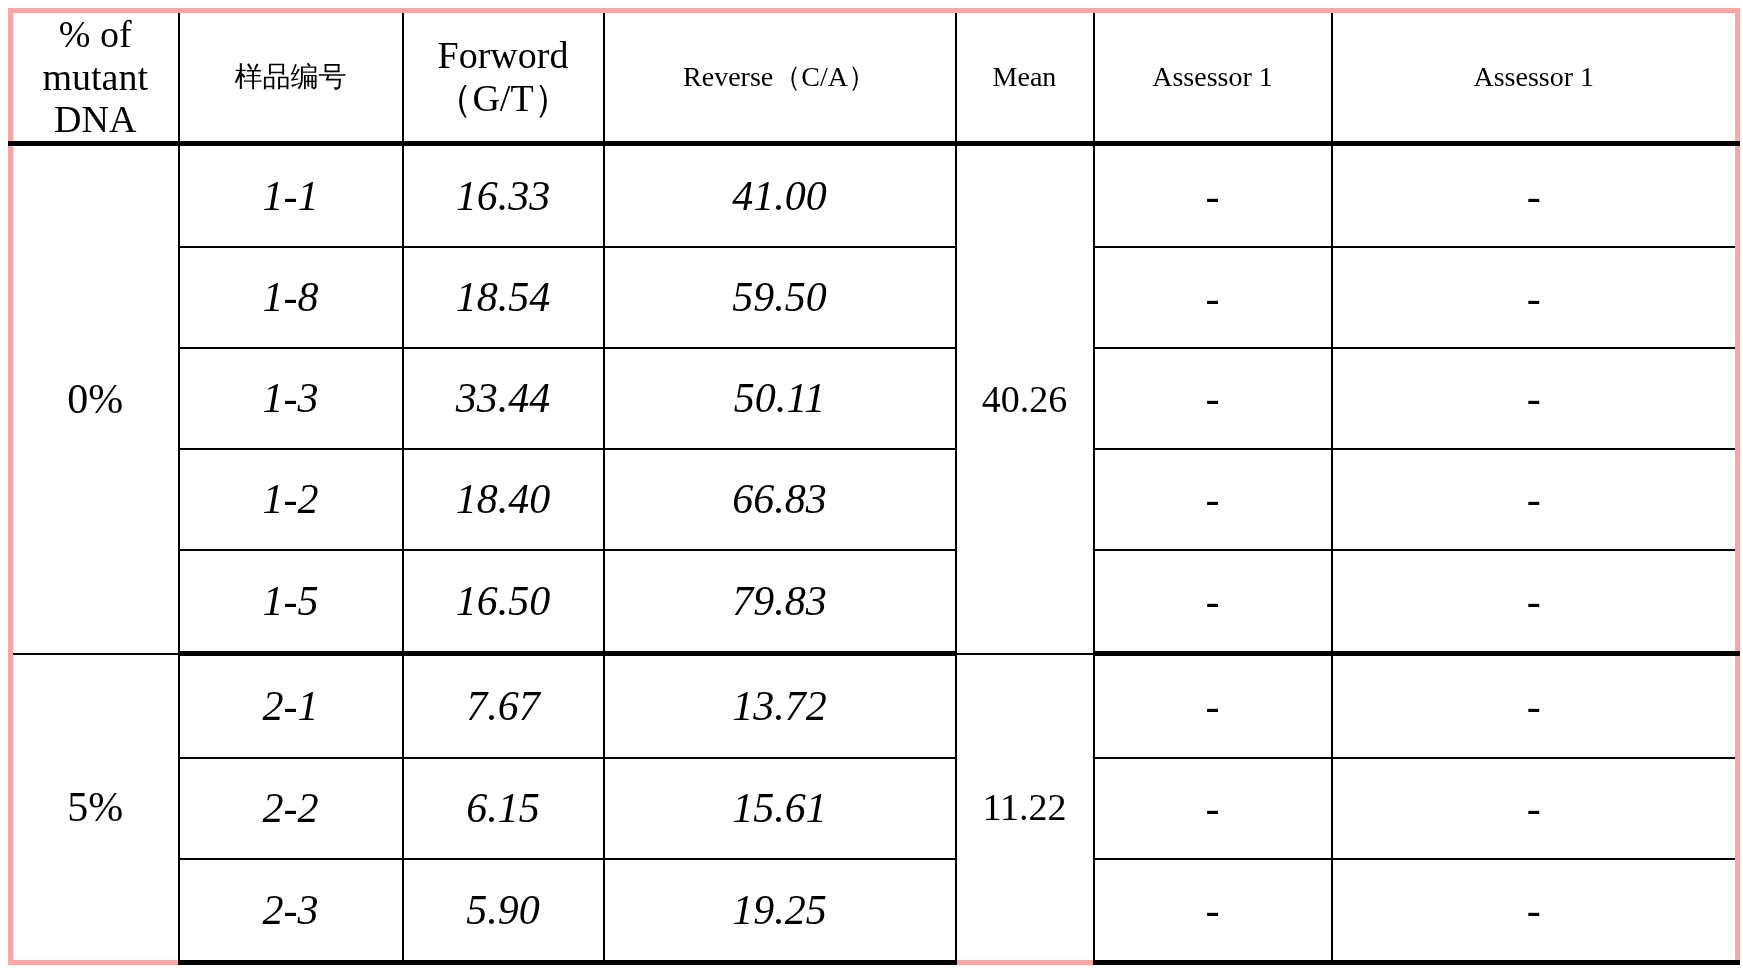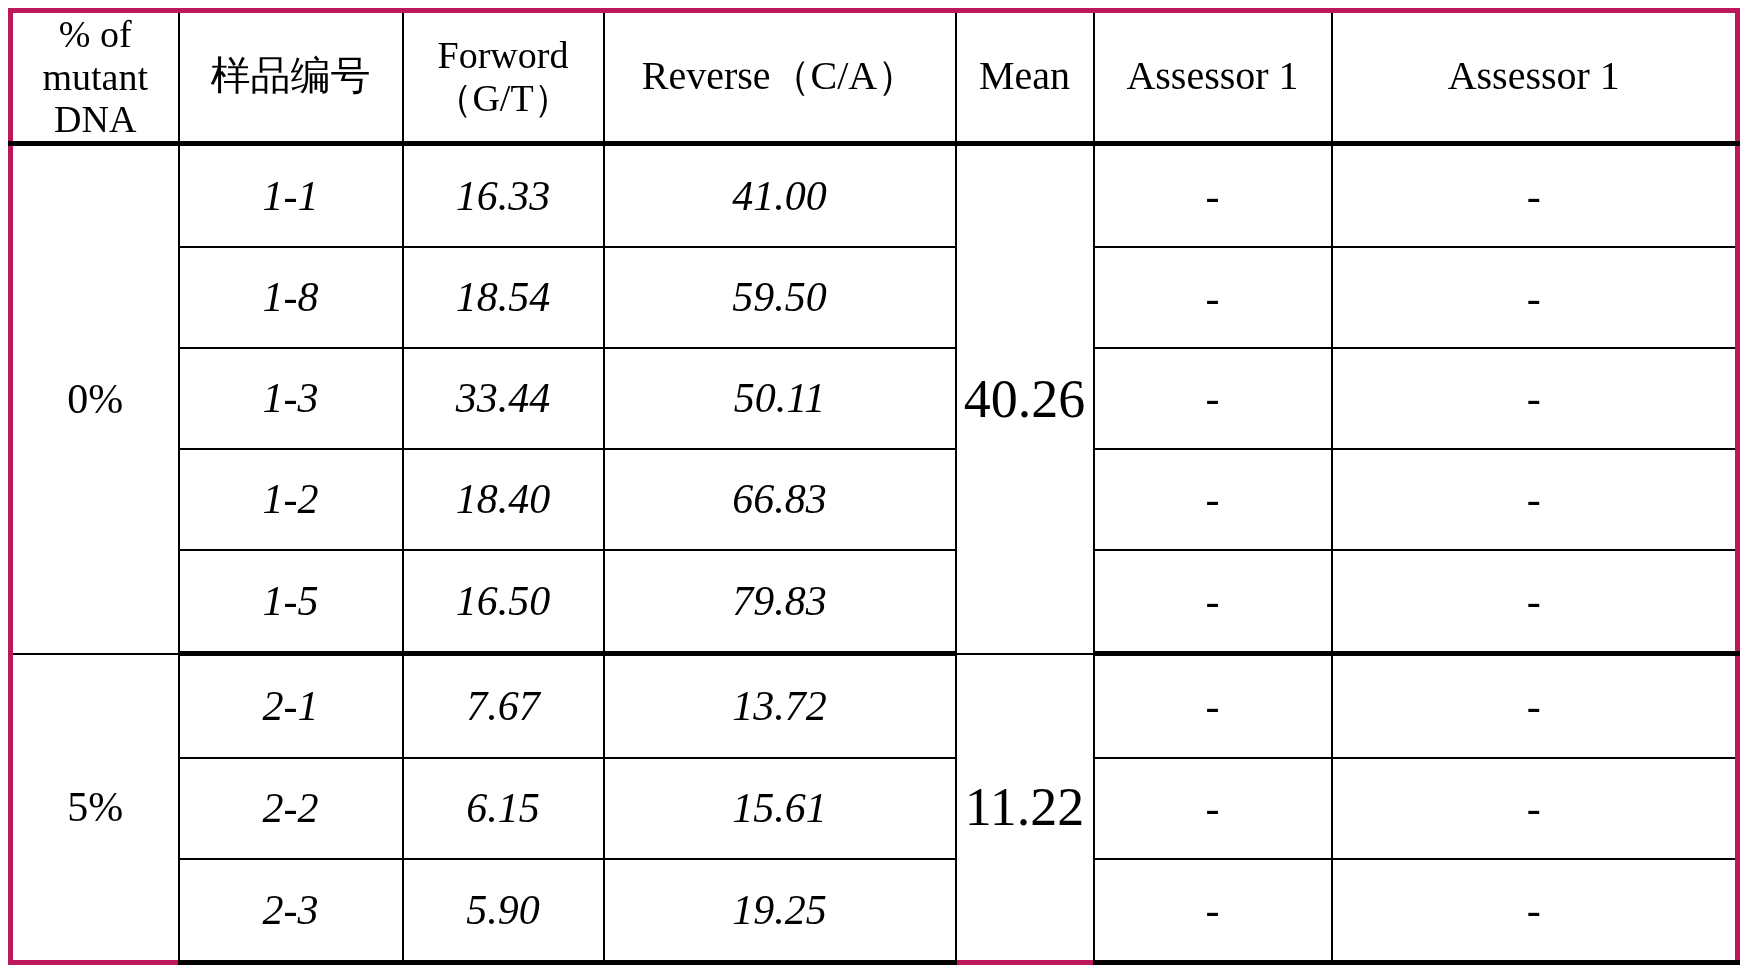--- a/index.html
+++ b/index.html
@@ -21,37 +21,37 @@
     width: 1743px;
     height: 973px;
     padding: 8px 8px 8px 8px;
   }
 
   table.data-table {
     width: 1727px;
     height: 957px;
     border-collapse: collapse;
     table-layout: fixed;
-    border: 5px solid #be185d;
+    border: 5px solid #fca5a5;
   }
 
   table.data-table td,
   table.data-table th {
     border: 2px solid #000;
     text-align: center;
     vertical-align: middle;
     font-weight: normal;
     padding: 0 4px;
     background: #ffffff;
   }
 
   
   .head-cell {
     border-bottom: 5px solid #000 !important;
-    font-size: 40px;
+    font-size: 28px;
     line-height: 1.12;
   }
   .head-cell.narrow-head {
     font-size: 38px;
   }
 
   .group-last td,
   .group-last th {
     border-bottom: 5px solid #000 !important;
   }
@@ -65,21 +65,21 @@
     font-size: 42px;
     line-height: 1.1;
     font-style: italic;
   }
 
   td.group-cell {
     font-size: 42px;
   }
 
   td.mean-cell {
-    font-size: 54px;
+    font-size: 38px;
   }
 
   td.assessor-cell {
     font-size: 42px;
   }
 
   
   col.c-pct     { width: 168px; }
   col.c-sample  { width: 224px; }
   col.c-forword { width: 201px; }

